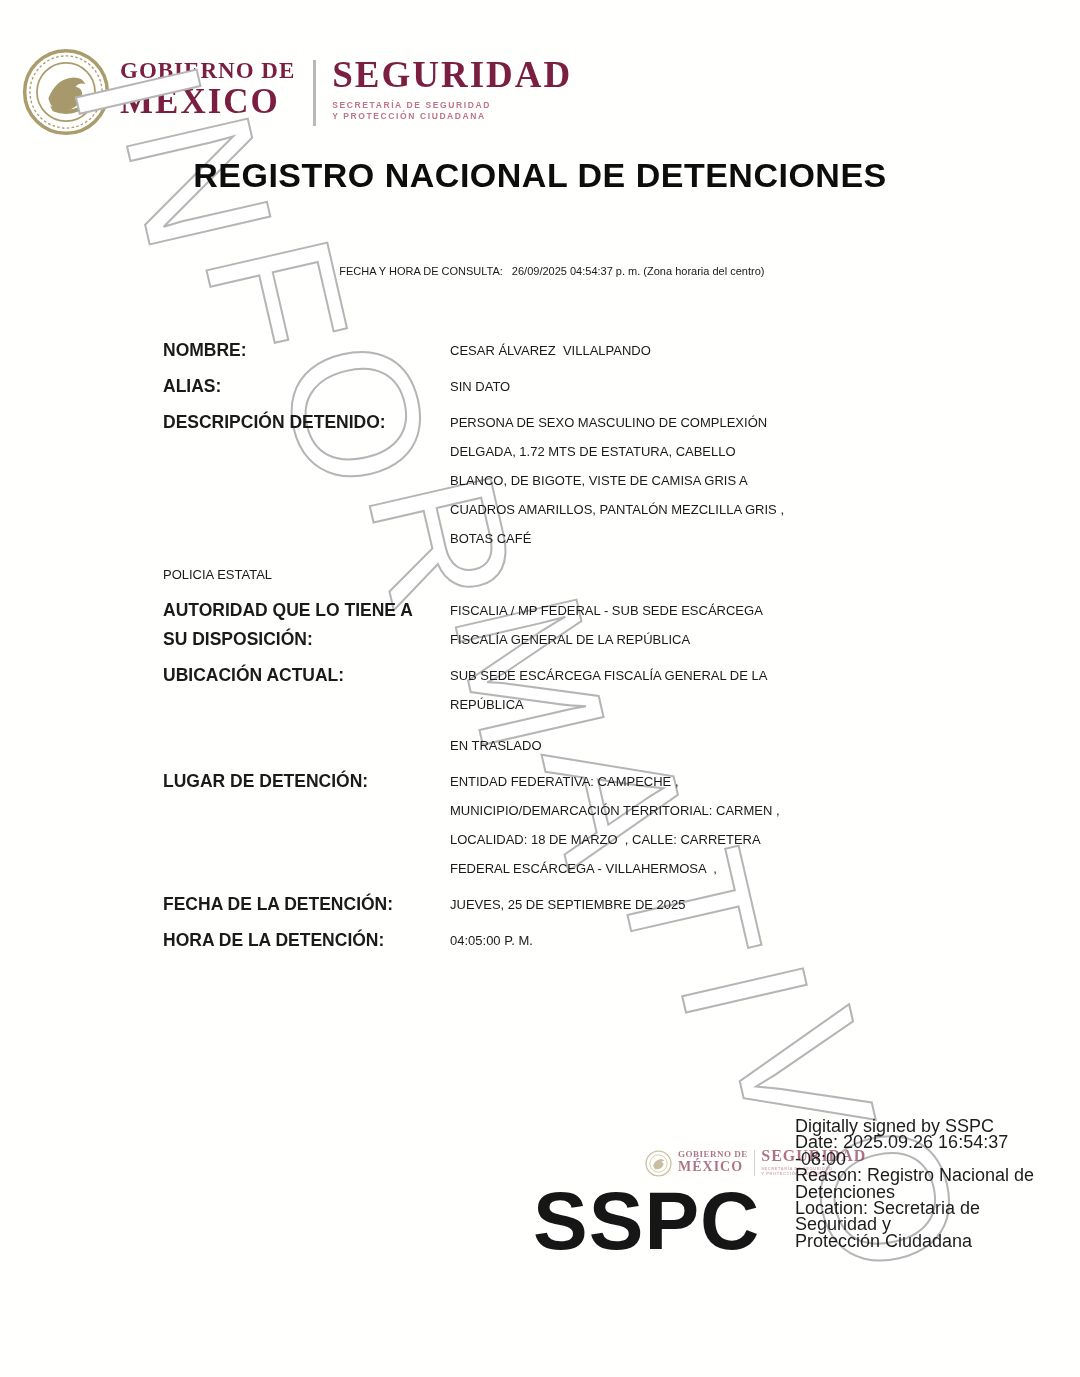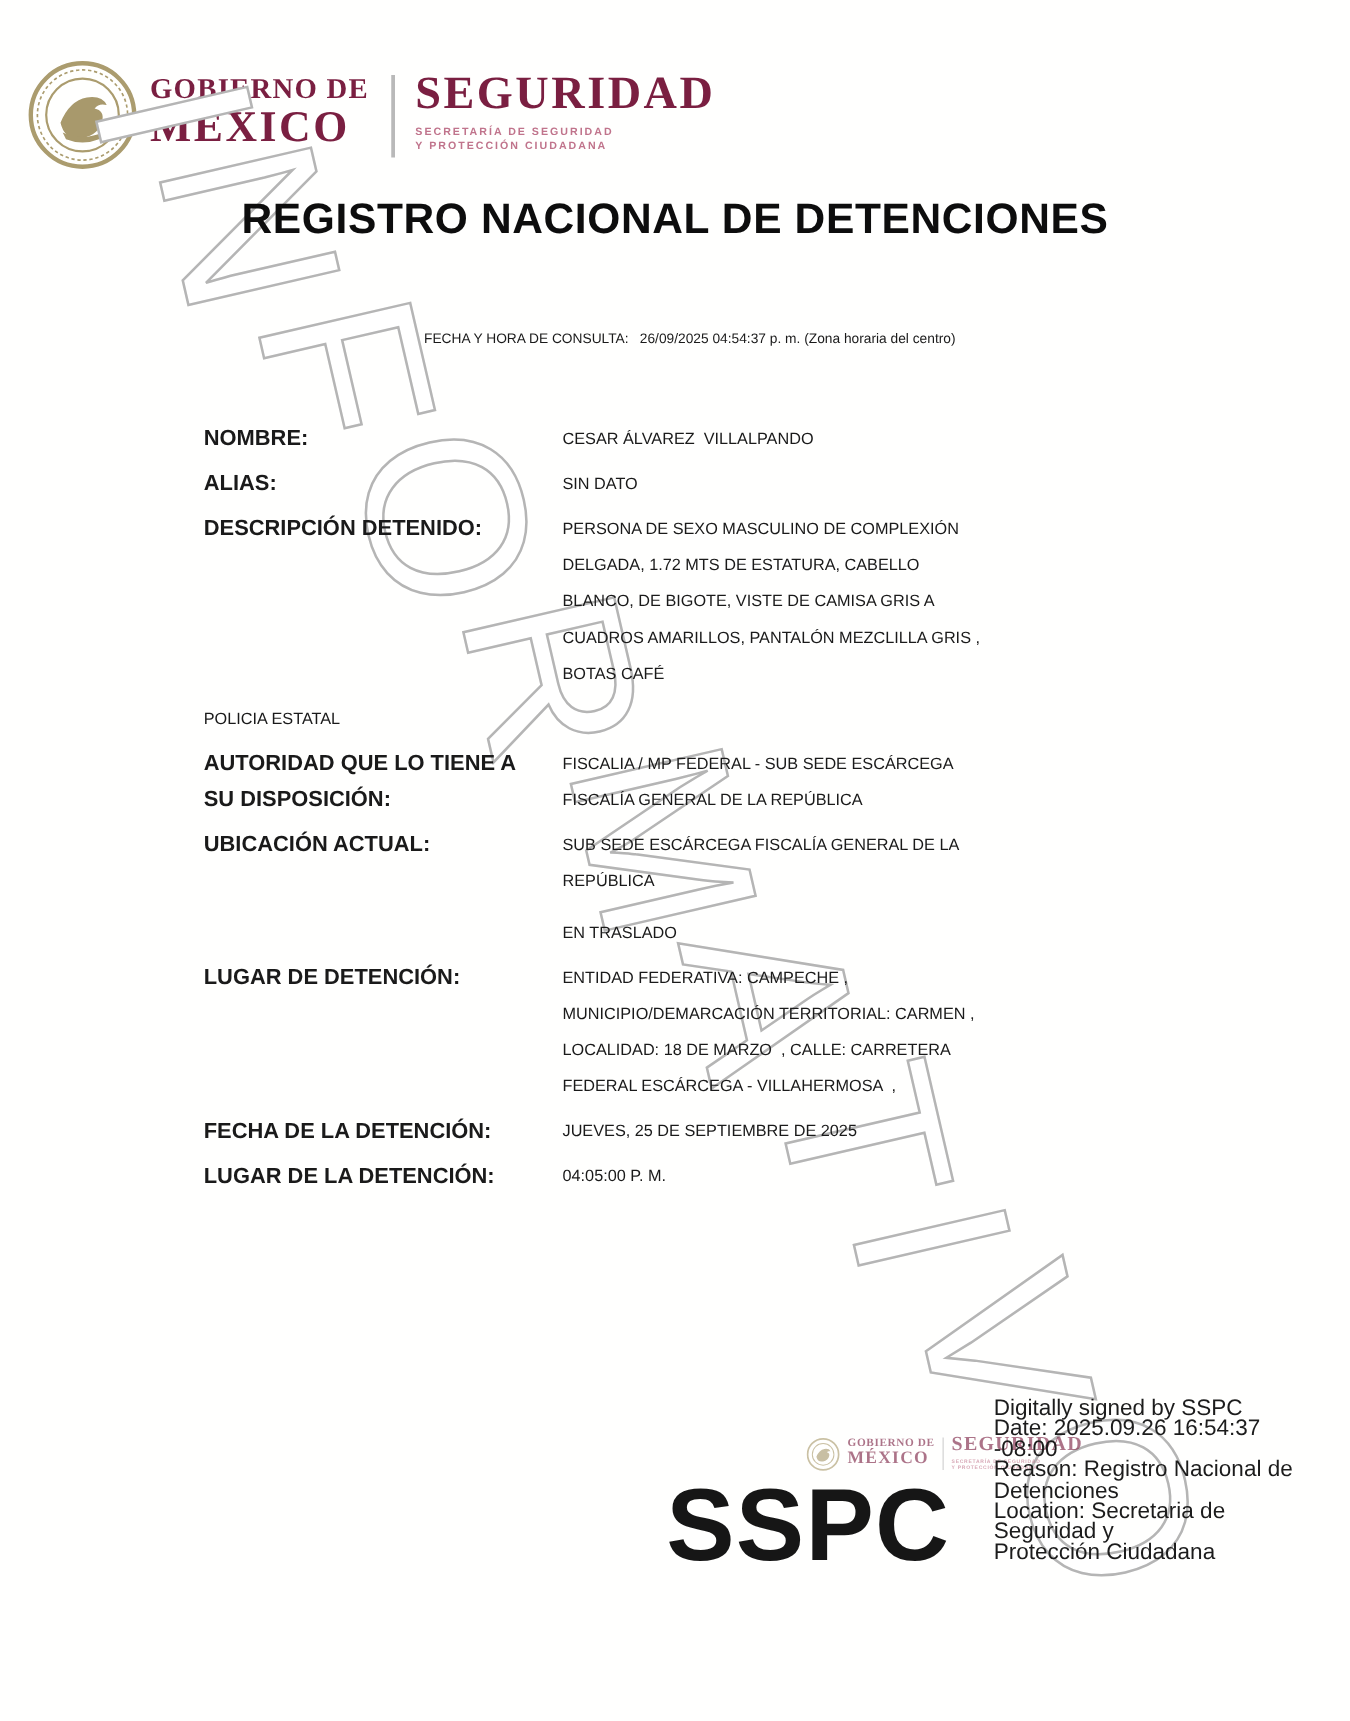--- a/index.html
+++ b/index.html
@@ -125,21 +125,21 @@
       </div>
       <div class="row">
         <div class="lbl">LUGAR DE DETENCIÓN:</div>
         <div class="val"><div class="line">ENTIDAD FEDERATIVA: CAMPECHE ,</div><div class="line">MUNICIPIO/DEMARCACIÓN TERRITORIAL: CARMEN ,</div><div class="line">LOCALIDAD: 18 DE MARZO  , CALLE: CARRETERA</div><div class="line">FEDERAL ESCÁRCEGA - VILLAHERMOSA  ,</div></div>
       </div>
       <div class="row">
         <div class="lbl">FECHA DE LA DETENCIÓN:</div>
         <div class="val"><div class="line">JUEVES, 25 DE SEPTIEMBRE DE 2025</div></div>
       </div>
       <div class="row">
-        <div class="lbl">LUGAR DE LA DETENCIÓN:</div>
+        <div class="lbl">HORA DE LA DETENCIÓN:</div>
         <div class="val"><div class="line">04:05:00 P. M.</div></div>
       </div>
     </div>
 
   <div class="mini-logo">
     <svg class="mini-seal" viewBox="0 0 100 100">
       <circle cx="50" cy="50" r="46" fill="none" stroke="#ab9c6e" stroke-width="5"></circle>
       <circle cx="50" cy="50" r="32" fill="none" stroke="#ab9c6e" stroke-width="3"></circle>
       <path d="M30 57 q8 -20 24 -23 q14 -2 18 7 q-7 -2 -11 3 q9 2 7 11 q-3 13 -18 16 q-16 3 -20 -14 z" fill="#a8996c"></path>
     </svg>

